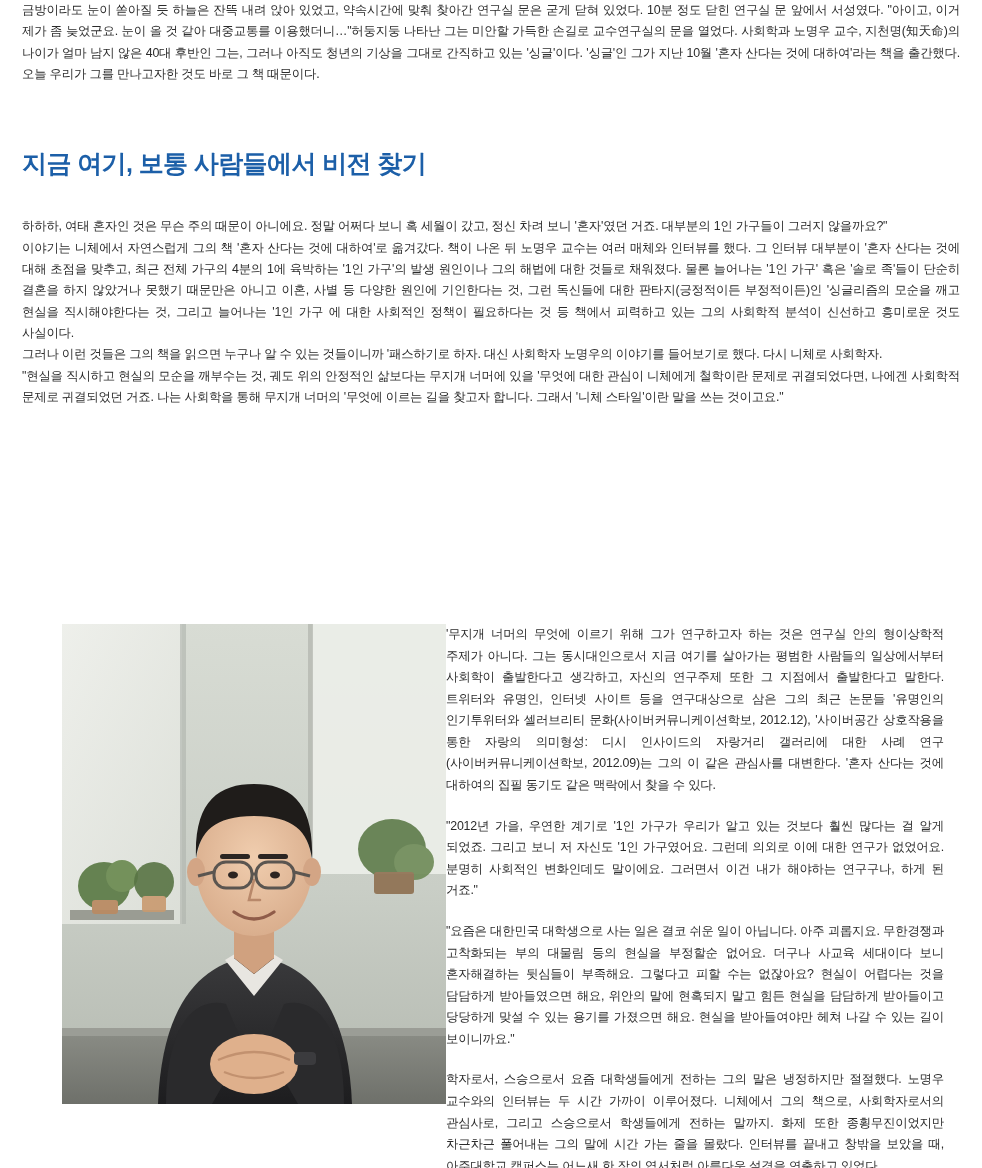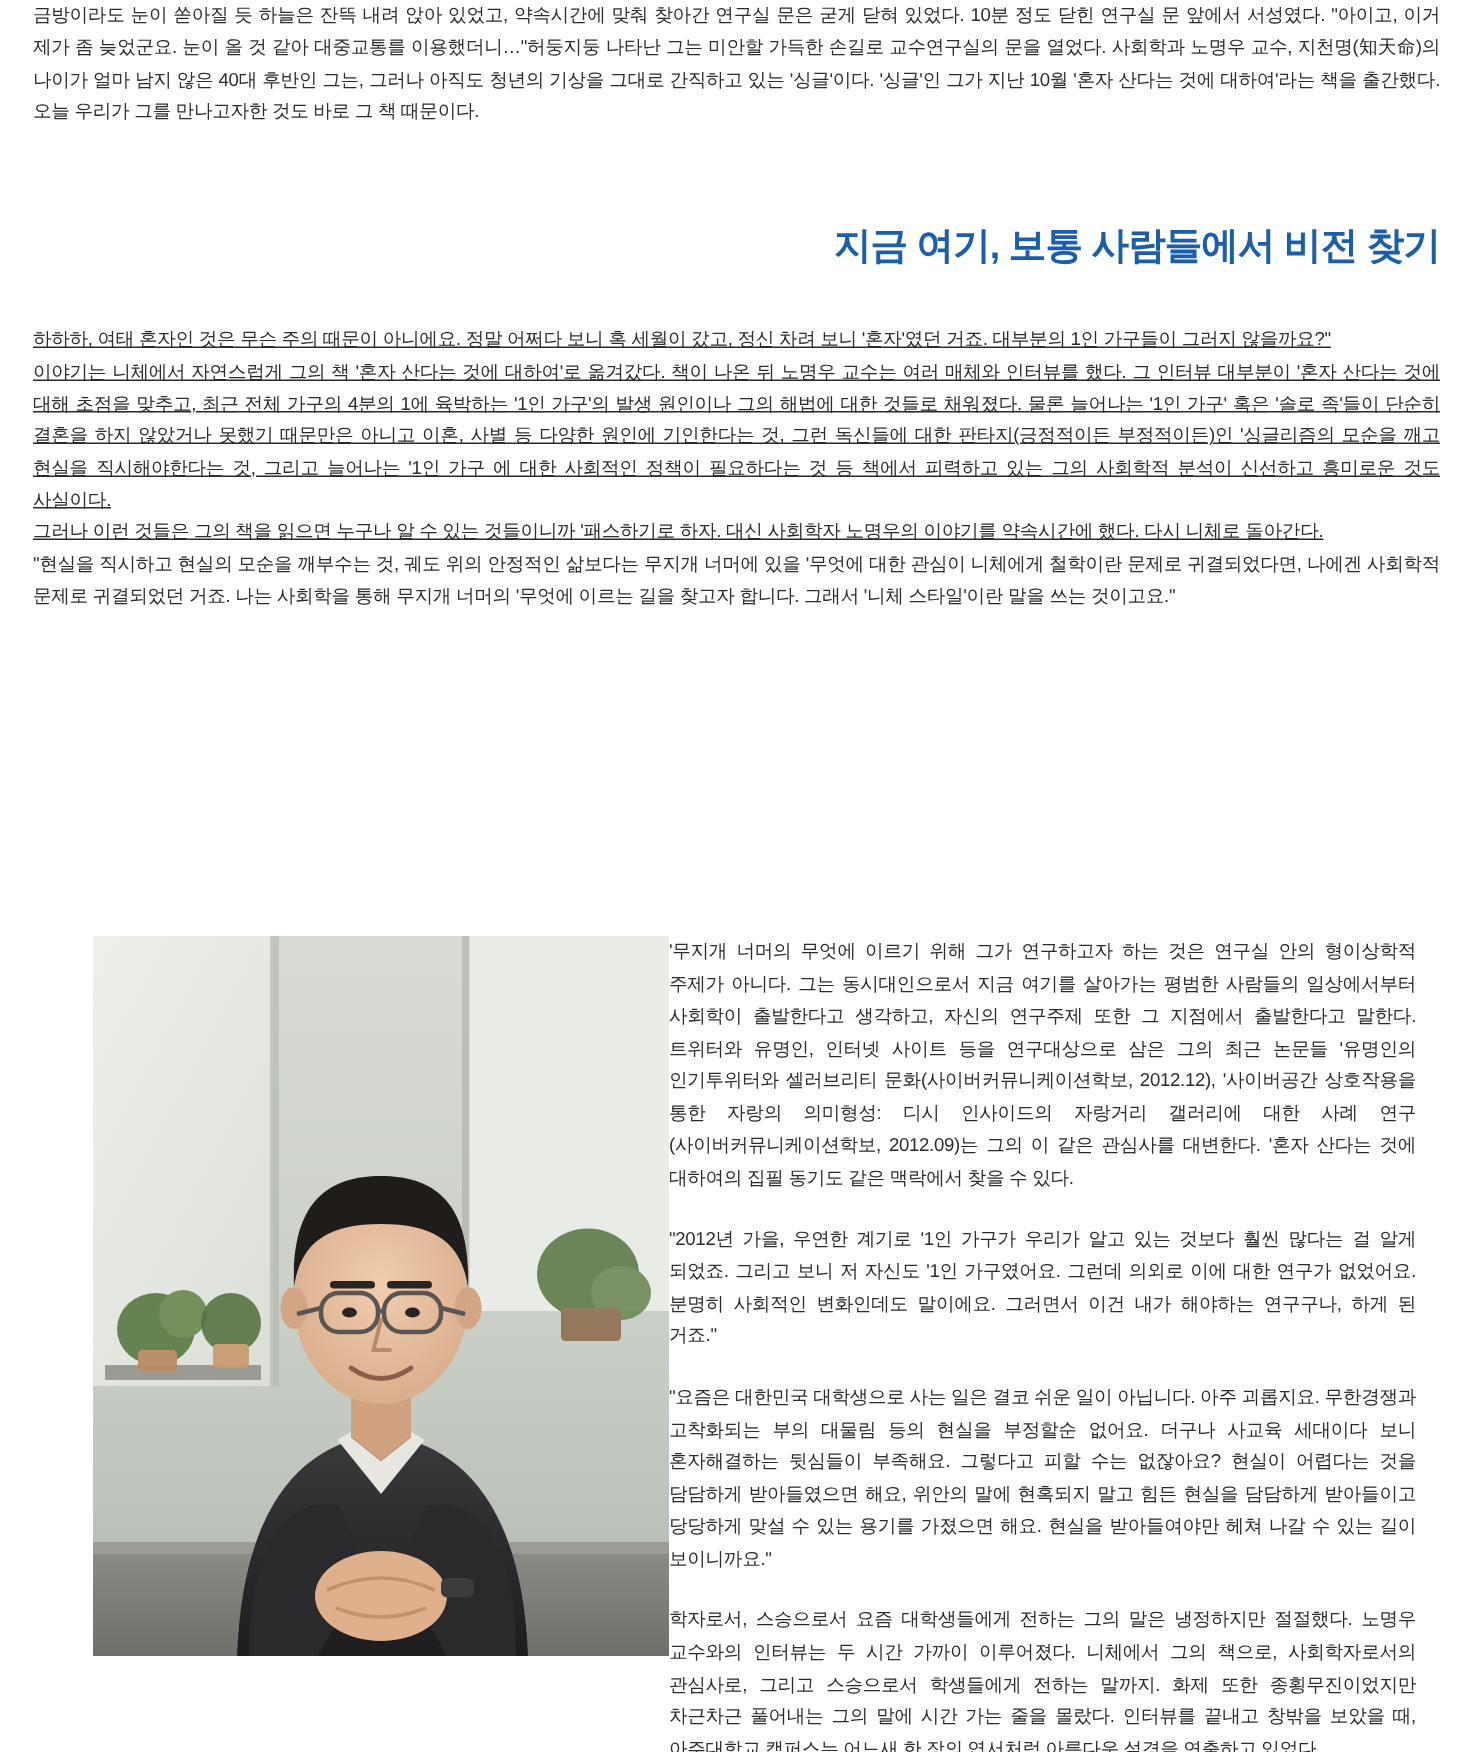--- a/index.html
+++ b/index.html
@@ -41,25 +41,23 @@
   h2.section-title {
     margin: 0;
     color: #1c5fa8;
     font-size: 25px;
     font-weight: bold;
     letter-spacing: -0.6px;
   }
   .title-wrap {
     margin-top: 62px;
     margin-bottom: 36px;
-    text-align: right;
   }
   .para-gap {
     margin-top: 22px;
-    text-decoration: underline;
   }
   .para-gap-lg {
     margin-top: 24px;
   }
   
   .lower {
     position: absolute;
     left: 22px;
     top: 608px;
     width: 938px;
@@ -107,21 +105,21 @@
 
     <div class="title-wrap">
       <h2 class="section-title">지금 여기, 보통 사람들에서 비전 찾기</h2>
     </div>
 
 
     <p class="body-text para-gap">하하하, 여태 혼자인 것은 무슨 주의 때문이 아니에요. 정말 어쩌다 보니 혹 세월이 갔고, 정신 차려 보니 '혼자'였던 거죠. 대부분의 1인 가구들이 그러지 않을까요?"</p>
 
     <p class="body-text para-gap">이야기는 니체에서 자연스럽게 그의 책 '혼자 산다는 것에 대하여'로 옮겨갔다. 책이 나온 뒤 노명우 교수는 여러 매체와 인터뷰를 했다. 그 인터뷰 대부분이 '혼자 산다는 것에 대해 초점을 맞추고, 최근 전체 가구의 4분의 1에 육박하는 '1인 가구'의 발생 원인이나 그의 해법에 대한 것들로 채워졌다. 물론 늘어나는 '1인 가구' 혹은 '솔로 족'들이 단순히 결혼을 하지 않았거나 못했기 때문만은 아니고 이혼, 사별 등 다양한 원인에 기인한다는 것, 그런 독신들에 대한 판타지(긍정적이든 부정적이든)인 '싱글리즘의 모순을 깨고 현실을 직시해야한다는 것, 그리고 늘어나는 '1인 가구 에 대한 사회적인 정책이 필요하다는 것 등 책에서 피력하고 있는 그의 사회학적 분석이 신선하고 흥미로운 것도 사실이다.</p>
 
-    <p class="body-text para-gap">그러나 이런 것들은 그의 책을 읽으면 누구나 알 수 있는 것들이니까 '패스하기로 하자. 대신 사회학자 노명우의 이야기를 약속시간에 했다. 다시 니체로 돌아간다.</p>
+    <p class="body-text para-gap">그러나 이런 것들은 그의 책을 읽으면 누구나 알 수 있는 것들이니까 '패스하기로 하자. 대신 사회학자 노명우의 이야기를 들어보기로 했다. 다시 니체로 사회학자.</p>
 
     <p class="body-text para-gap-lg">"현실을 직시하고 현실의 모순을 깨부수는 것, 궤도 위의 안정적인 삶보다는 무지개 너머에 있을 '무엇에 대한 관심이 니체에게 철학이란 문제로 귀결되었다면, 나에겐 사회학적 문제로 귀결되었던 거죠. 나는 사회학을 통해 무지개 너머의 '무엇에 이르는 길을 찾고자 합니다. 그래서 '니체 스타일'이란 말을 쓰는 것이고요."</p>
 
   </div>
 
   <div class="lower">
 
     <figure class="photo-figure">
       <svg class="photo-canvas" viewBox="0 0 384 480" preserveAspectRatio="xMidYMid slice">
         <defs>

